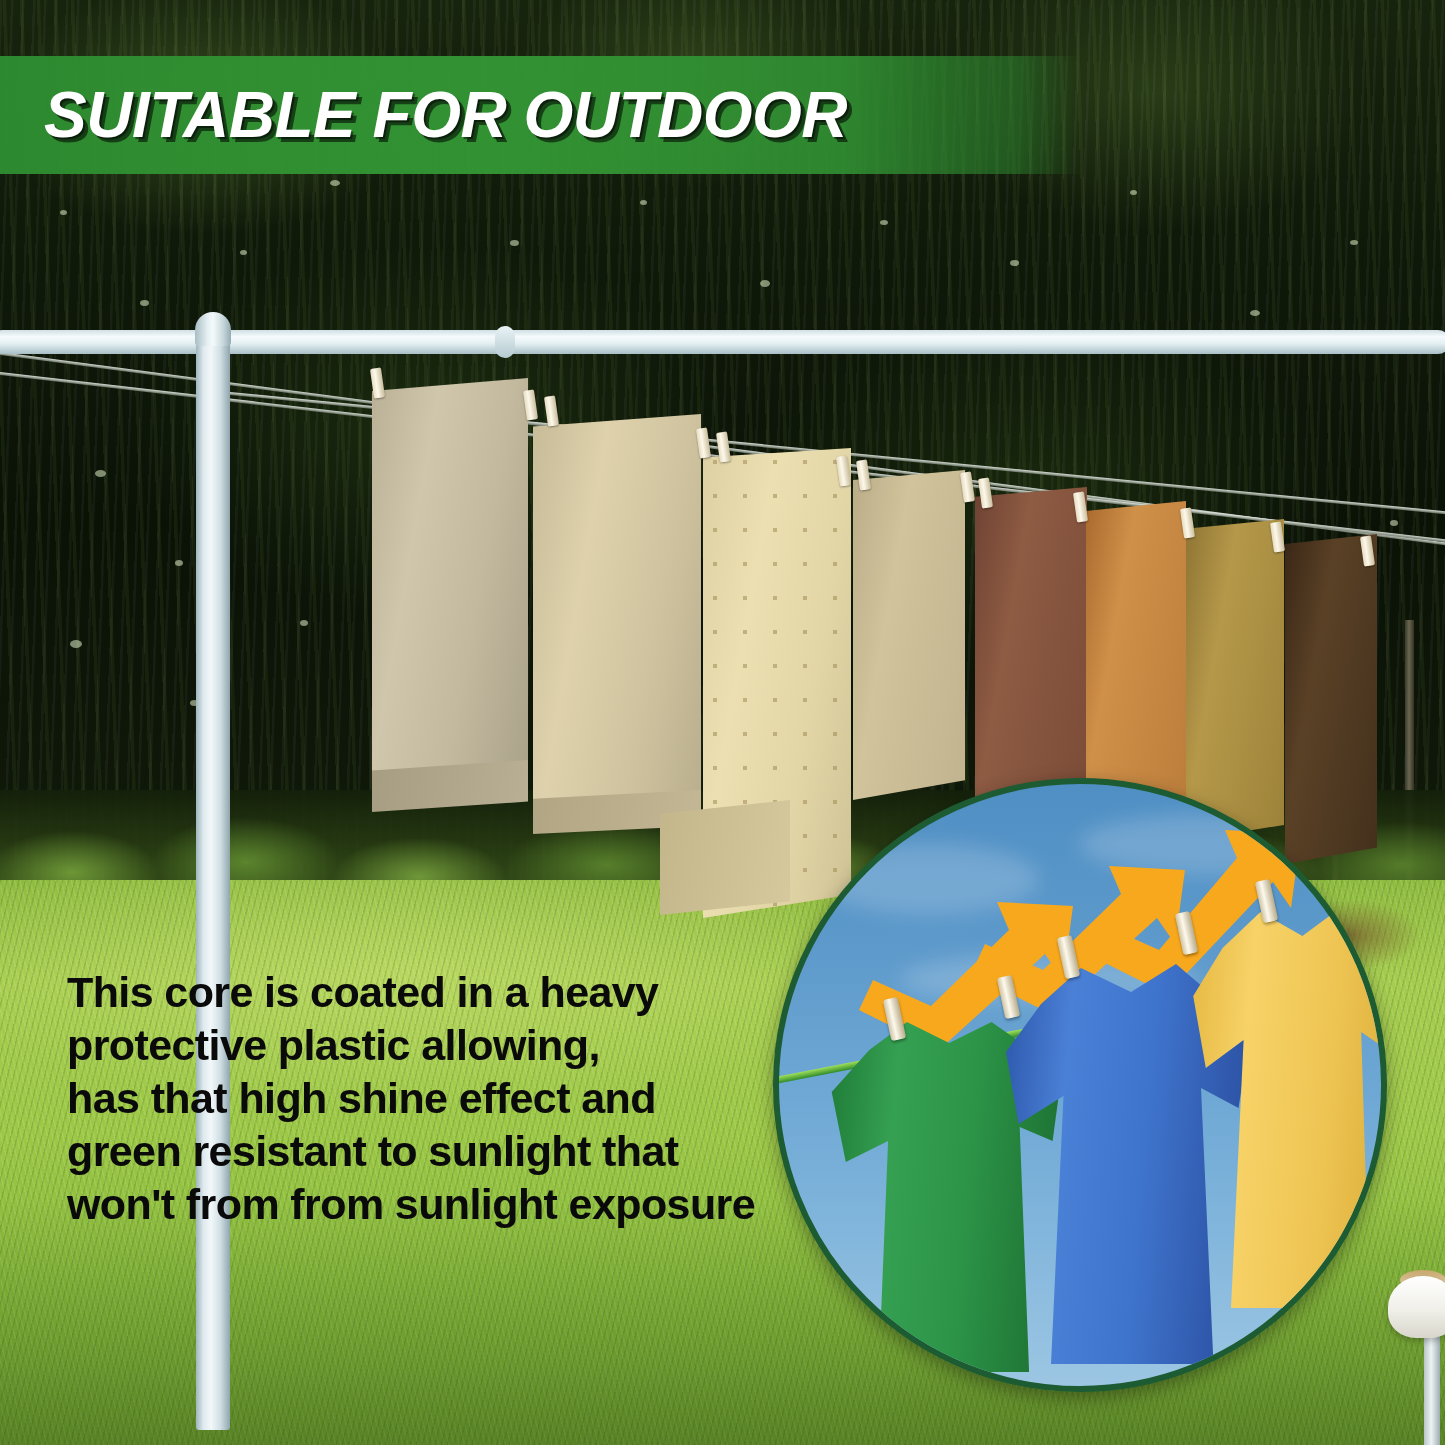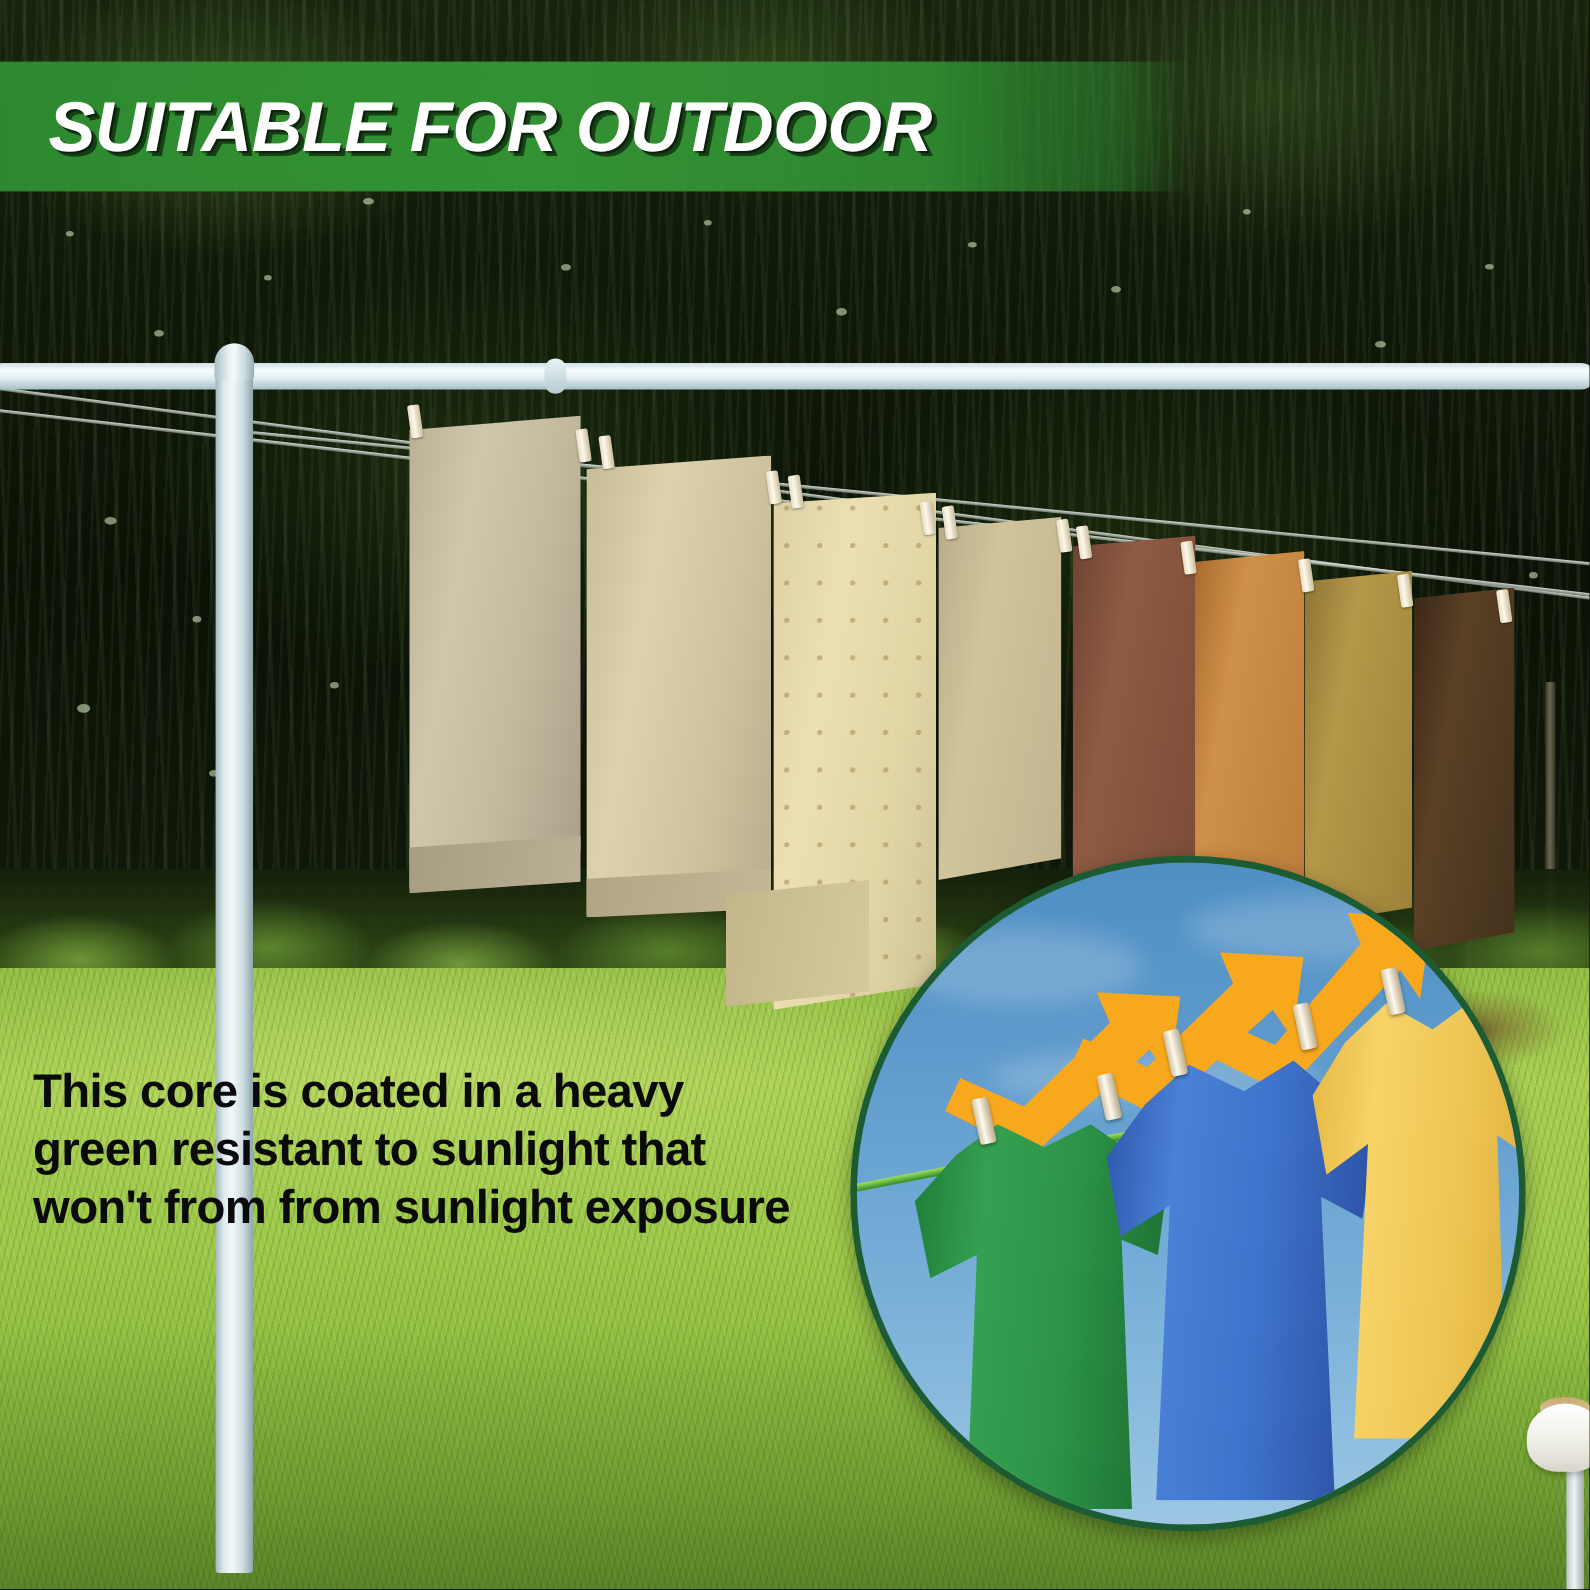--- a/index.html
+++ b/index.html
@@ -150,21 +150,21 @@
   .body-copy {
     position: absolute;
     left: 30px; top: 966px;
     width: 700px;
     font-size: 43px;
     font-weight: bold;
     line-height: 53px;
     color: #0a0a0a;
     letter-spacing: -0.6px;
   }
-  .body-copy div { white-space: nowrap; }
+  .body-copy div { white-space: nowrap; margin-left: 37px; }
 
   
   .inset {
     left: 773px; top: 778px;
     width: 602px; height: 602px;
     border-radius: 50%;
     border: 6px solid #1d5b32;
     overflow: hidden;
     box-shadow: 0 6px 18px rgba(0,0,0,0.35);
     background: linear-gradient(180deg, #4f8fc4 0%, #5f9bcc 30%, #76aed8 62%, #9cc6e3 100%);
@@ -320,20 +320,22 @@
 
   <div class="layer basket-pole"></div>
   <div class="layer basket-inner"></div>
   <div class="layer basket"></div>
 
   <div class="layer banner"></div>
   <div class="banner-title">SUITABLE FOR OUTDOOR</div>
 
   <div class="body-copy">
     <div>This core is coated in a heavy</div>
+    <div>protective plastic allowing,</div>
+    <div>has that high shine effect and</div>
     <div>green resistant to sunlight that</div>
     <div>won't from from sunlight exposure</div>
   </div>
 
   <div class="layer inset">
 
     <div class="inset-cloud" style="left:40px;  top:60px;  width:220px; height:70px;"></div>
     <div class="inset-cloud" style="left:300px; top:30px;  width:260px; height:60px;"></div>
     <div class="inset-cloud" style="left:120px; top:170px; width:300px; height:50px;"></div>
 

